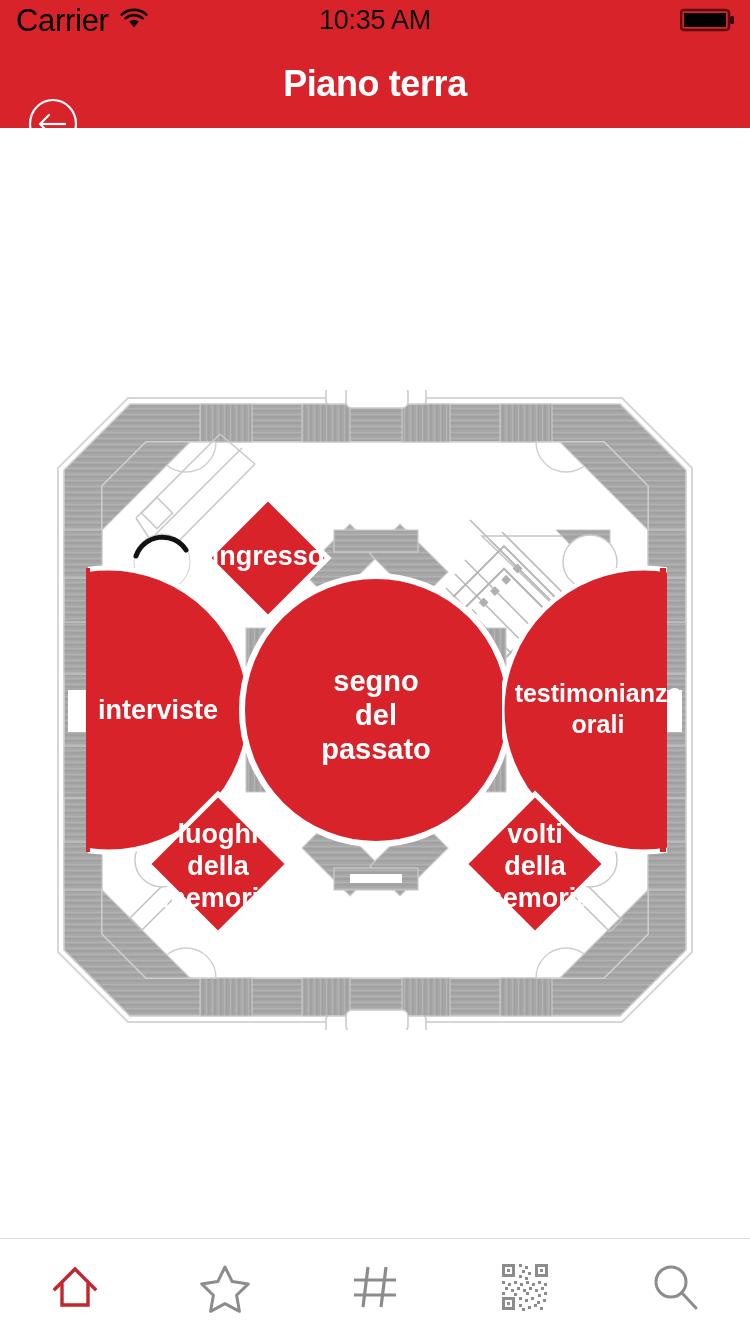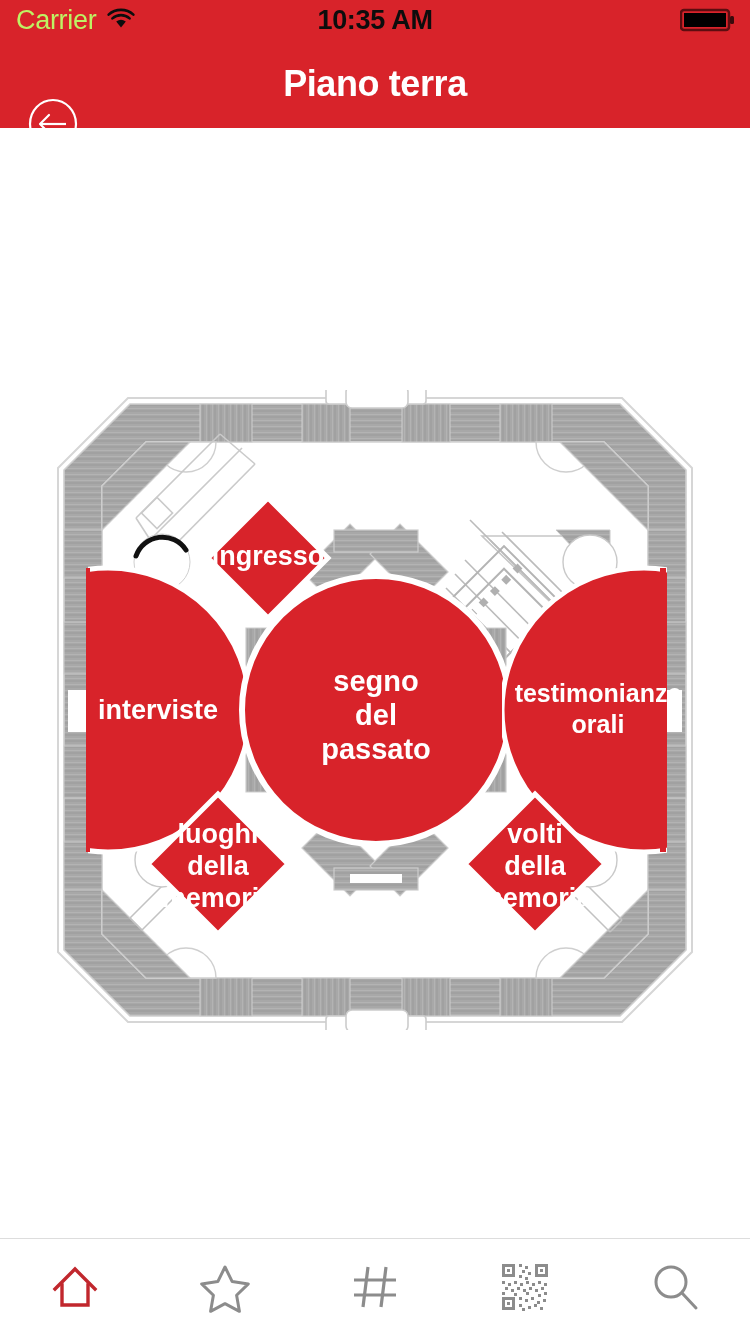--- a/index.html
+++ b/index.html
@@ -11,24 +11,24 @@
   }
   .phone { position:relative; width:750px; height:1334px; background:#fff; }
 
   
   .statusbar {
     position:absolute; top:0; left:0; width:750px; height:40px;
     background:#D8232A;
     display:flex; align-items:center;
   }
   .sb-left { position:absolute; left:16px; display:flex; align-items:center; gap:10px; }
-  .sb-carrier { font-size:27px; color:#bef264; letter-spacing:-0.3px; line-height:1; }
+  .sb-carrier { font-size:31px; color:#000000; letter-spacing:-0.3px; line-height:1; }
   .sb-center {
     position:absolute; left:0; width:750px; text-align:center;
-    font-size:27px; color:#0d0d0d; font-weight:700; letter-spacing:-0.3px;
+    font-size:27px; color:#0d0d0d; font-weight:400; letter-spacing:-0.3px;
   }
   .sb-right { position:absolute; right:14px; display:flex; align-items:center; }
 
   
   .navbar {
     position:absolute; top:40px; left:0; width:750px; height:88px;
     background:#D8232A;
   }
   .nav-title {
     position:absolute; left:0; width:750px; top:0; height:88px;

